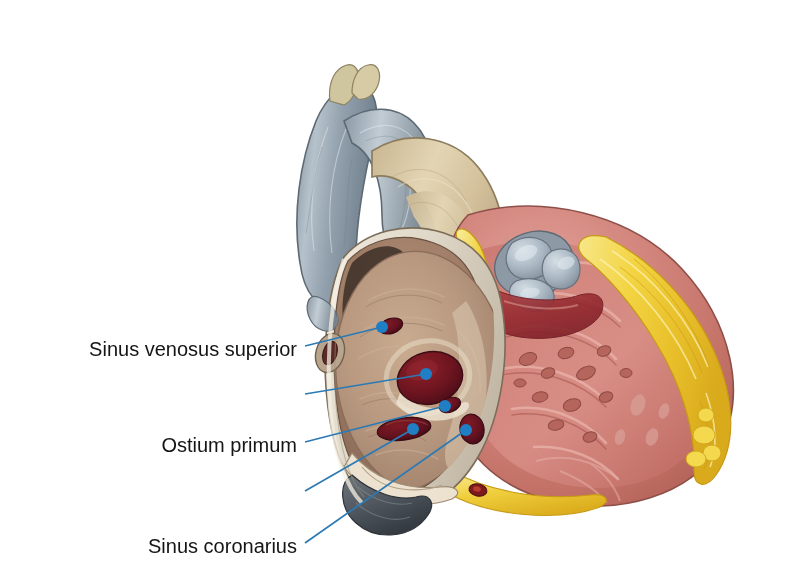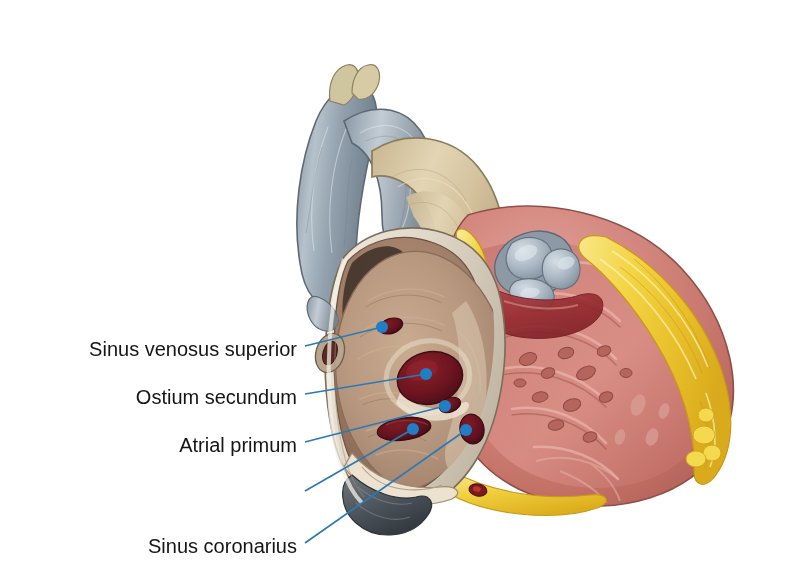--- a/index.html
+++ b/index.html
@@ -403,17 +403,16 @@
           <circle cx="382" cy="326" r="6" fill="#1f7ec4"></circle>
           <circle cx="426" cy="373" r="6" fill="#1f7ec4"></circle>
           <circle cx="445" cy="405" r="6" fill="#1f7ec4"></circle>
           <circle cx="413" cy="428" r="6" fill="#1f7ec4"></circle>
           <circle cx="466" cy="429" r="6" fill="#1f7ec4"></circle>
         </g>
     </g>
   </svg>
 
   <div class="label" style="top:338px;">Sinus venosus superior</div>
-  <div class="label" style="top:386px;">Ostium secundum</div>
-  <div class="label" style="top:434px;">Atrial primum</div>
+  <div class="label" style="top:434px;">Ostium primum</div>
   <div class="label" style="top:535px;">Sinus coronarius</div>
 
 </div>
 
 </body></html>

